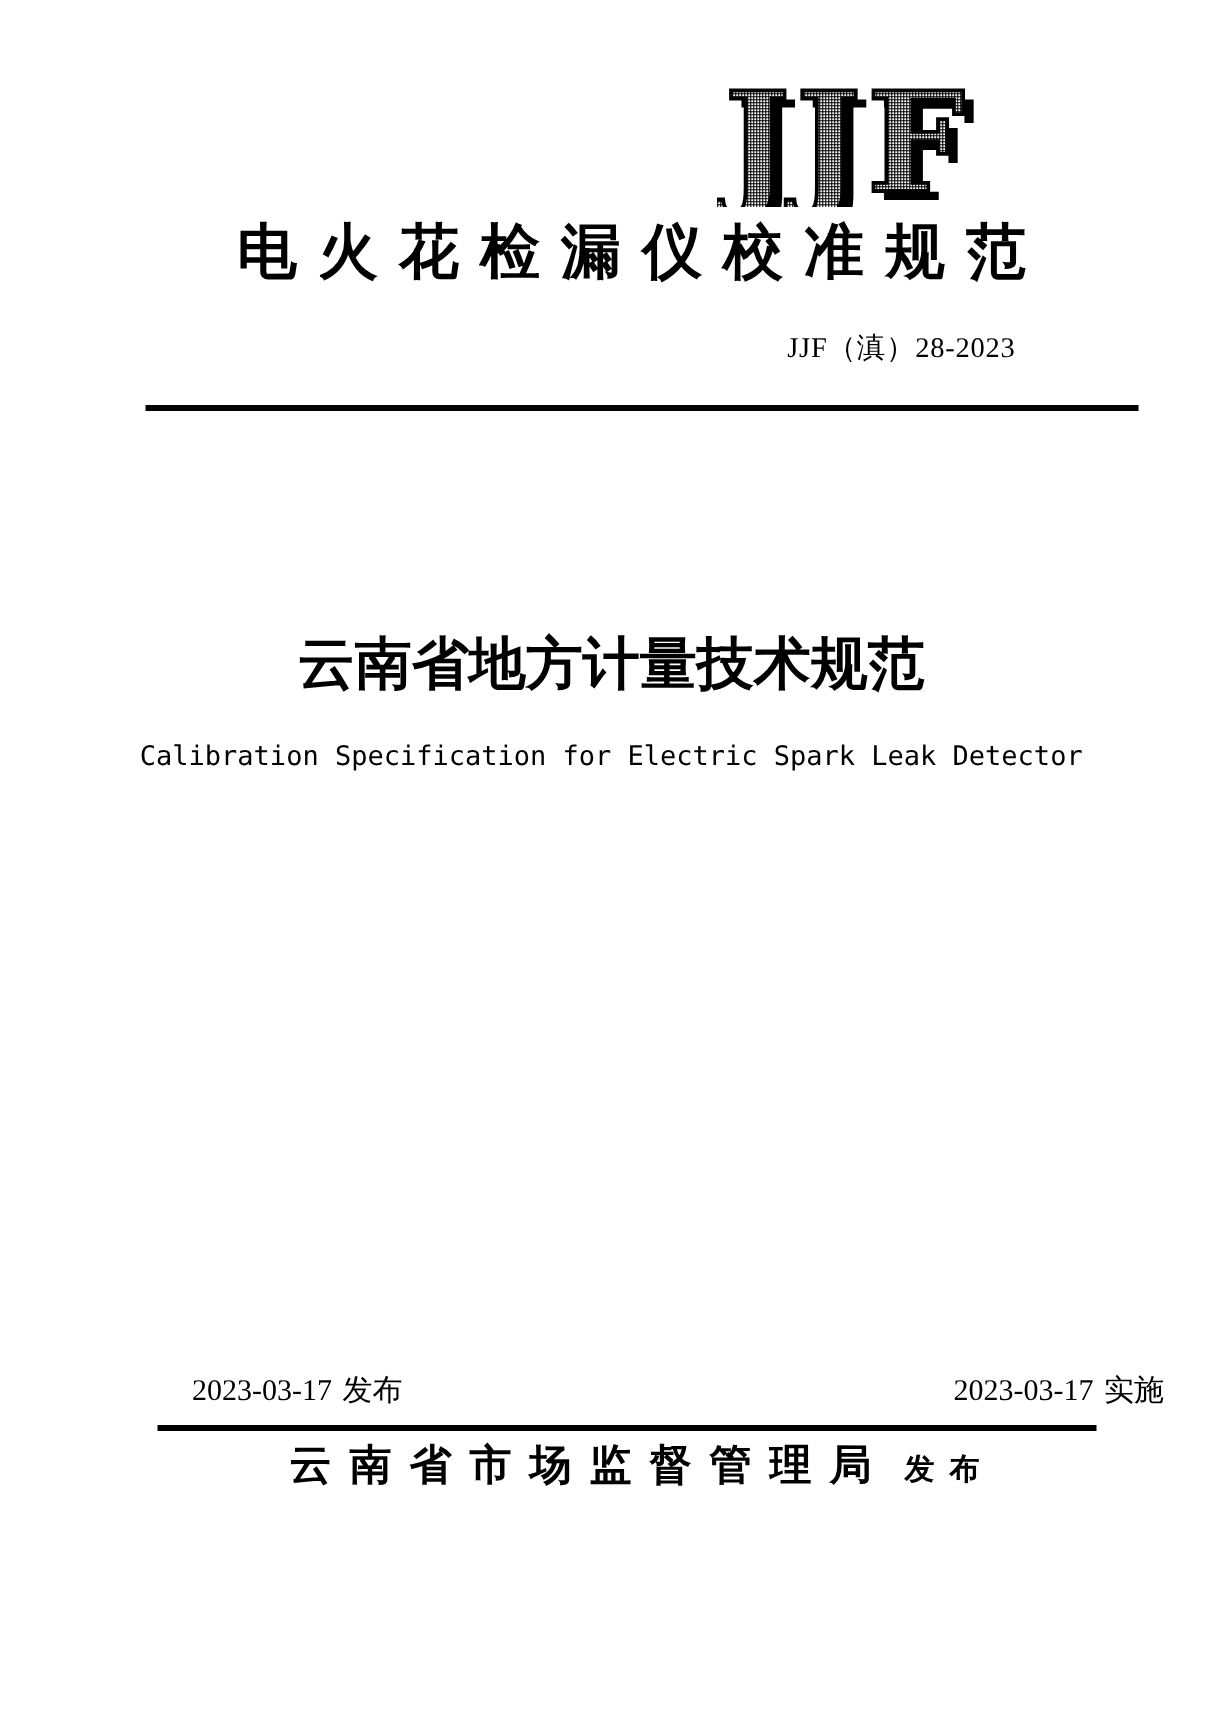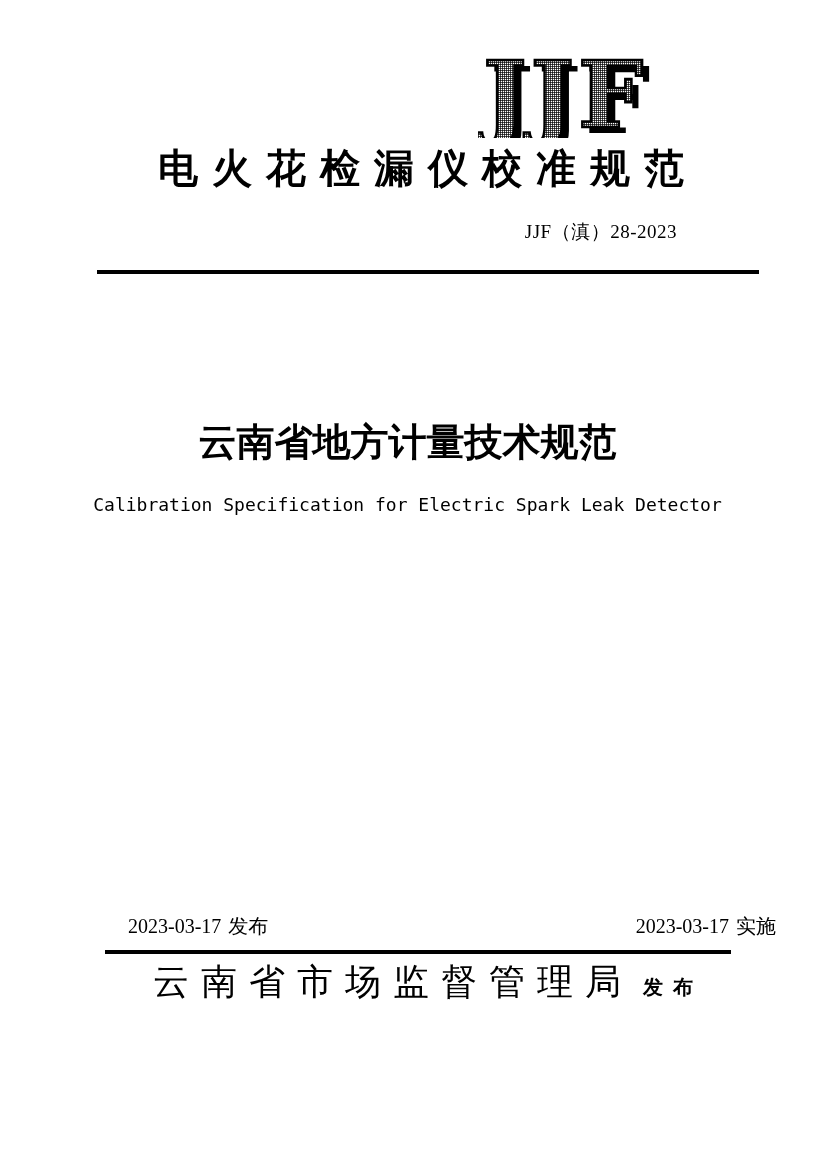--- a/index.html
+++ b/index.html
@@ -117,22 +117,22 @@
     left: 97px;
     top: 958px;
     width: 662px;
     display: flex;
     justify-content: center;
     align-items: baseline;
     white-space: nowrap;
   }
   .issuer-name {
     font-family: "DejaVu Serif", "Liberation Serif", serif;
-    font-size: 36px;
-    font-weight: normal;
+    font-size: 28px;
+    font-weight: bold;
     letter-spacing: 12px;
   }
   .issuer-action {
     font-family: "DejaVu Sans", "Liberation Sans", sans-serif;
     font-size: 20px;
     font-weight: bold;
     letter-spacing: 10px;
     margin-left: 10px;
   }
 </style>

